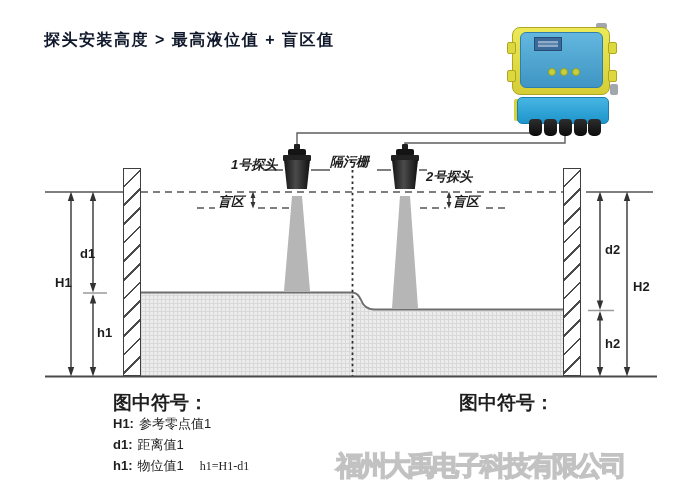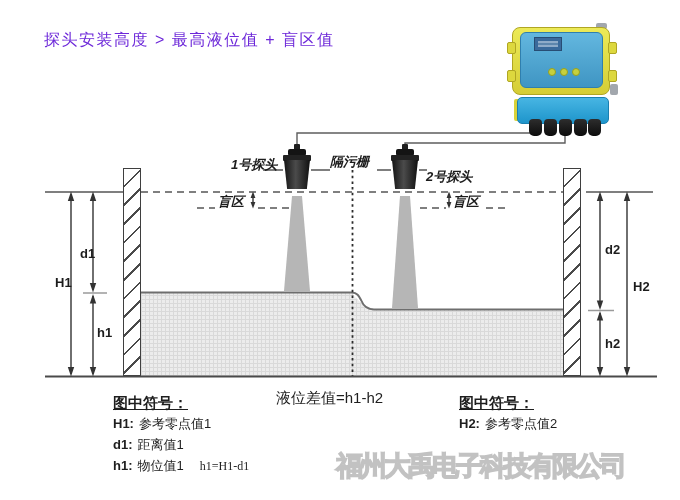--- a/index.html
+++ b/index.html
@@ -2,21 +2,21 @@
 <html><head>
 <meta charset="utf-8">
 <style>
   html,body{margin:0;padding:0;background:#fff;}
   #stage{
     position:relative;width:680px;height:500px;background:#ffffff;
     overflow:hidden;font-family:"Liberation Sans",sans-serif;color:#222;
   }
   .abs{position:absolute;}
   
-  .title{left:44px;top:30px;font-size:16px;font-weight:400;letter-spacing:1.5px;color:#6d28d9;white-space:nowrap;}
+  .title{left:44px;top:30px;font-size:16px;font-weight:700;letter-spacing:1.5px;color:#0f172a;white-space:nowrap;}
   
   .wall{
     top:168px;width:18px;height:208px;box-sizing:border-box;
     border:1.5px solid #3f3f3f;background-color:#fff;
     background-image:repeating-linear-gradient(135deg,#ffffff 0 11.5px,#4a4a4a 11.5px 13.2px);
     z-index:2;
   }
   .wall-left{left:123px;}
   .wall-right{left:563px;}
   
@@ -59,21 +59,21 @@
   .ctl-btn{position:absolute;top:46px;width:8px;height:8px;border-radius:50%;
     background:#c6d03e;border:1px solid #96a01f;box-sizing:border-box;}
   .ctl-lower{position:absolute;left:13px;top:75px;width:92px;height:27px;box-sizing:border-box;
     background:linear-gradient(180deg,#47b5e3,#1e95cb);border:1px solid #1a7fb0;border-radius:5px;}
   .ctl-sliver{position:absolute;left:10px;top:77px;width:6px;height:22px;background:#d8d23a;border-radius:2px;}
   .gland{position:absolute;top:97px;width:13px;height:17px;
     background:linear-gradient(180deg,#2d2d2d,#0c0c0c);border-radius:4px 4px 5px 5px;}
   
   .legend{z-index:6;font-size:13px;color:#1e1e1e;}
   .legend .line{height:21px;line-height:21px;white-space:nowrap;}
-  .legend .hd{font-weight:700;font-size:15px;text-decoration:underline;}
+  .legend .hd{font-weight:700;font-size:19px;}
   .legend .key{font-weight:700;margin-right:5px;}
   .legend .formula{margin-left:16px;font-family:"Liberation Serif",serif;font-size:12px;}
   .leveldiff{left:276px;top:389px;font-size:15px;color:#1e1e1e;z-index:6;white-space:nowrap;}
   
   .watermark{
     left:336px;top:448px;font-size:27px;font-weight:700;letter-spacing:-3px;white-space:nowrap;
     color:rgba(180,180,180,0.14);-webkit-text-stroke:1.3px #c2c2c2;z-index:20;pointer-events:none;
   }
 </style>
 </head>
@@ -227,37 +227,33 @@
     <div class="ctl-btn" style="left:68px;"></div>
     <div class="ctl-sliver"></div>
     <div class="ctl-lower"></div>
     <div class="gland" style="left:25px;"></div>
     <div class="gland" style="left:40px;"></div>
     <div class="gland" style="left:55px;"></div>
     <div class="gland" style="left:70px;"></div>
     <div class="gland" style="left:84px;"></div>
   </div>
 
-  <div class="abs leveldiff">液位差值=h1-h2</div>
 
   <div class="abs legend" style="left:113px;top:392px;">
     <div class="line hd">图中符号：</div>
     <div class="line">
       <span class="key">H1:</span><span>参考零点值1</span>
     </div>
     <div class="line">
       <span class="key">d1:</span><span>距离值1</span>
     </div>
     <div class="line">
       <span class="key">h1:</span><span>物位值1</span><span class="formula">h1=H1-d1</span>
     </div>
   </div>
 
   <div class="abs legend" style="left:459px;top:392px;">
     <div class="line hd">图中符号：</div>
-    <div class="line">
-      <span class="key">H2:</span><span>参考零点值2</span>
-    </div>
   </div>
 
   <div class="abs watermark">福州大禹电子科技有限公司</div>
 
 </div>
 
 </body></html>

